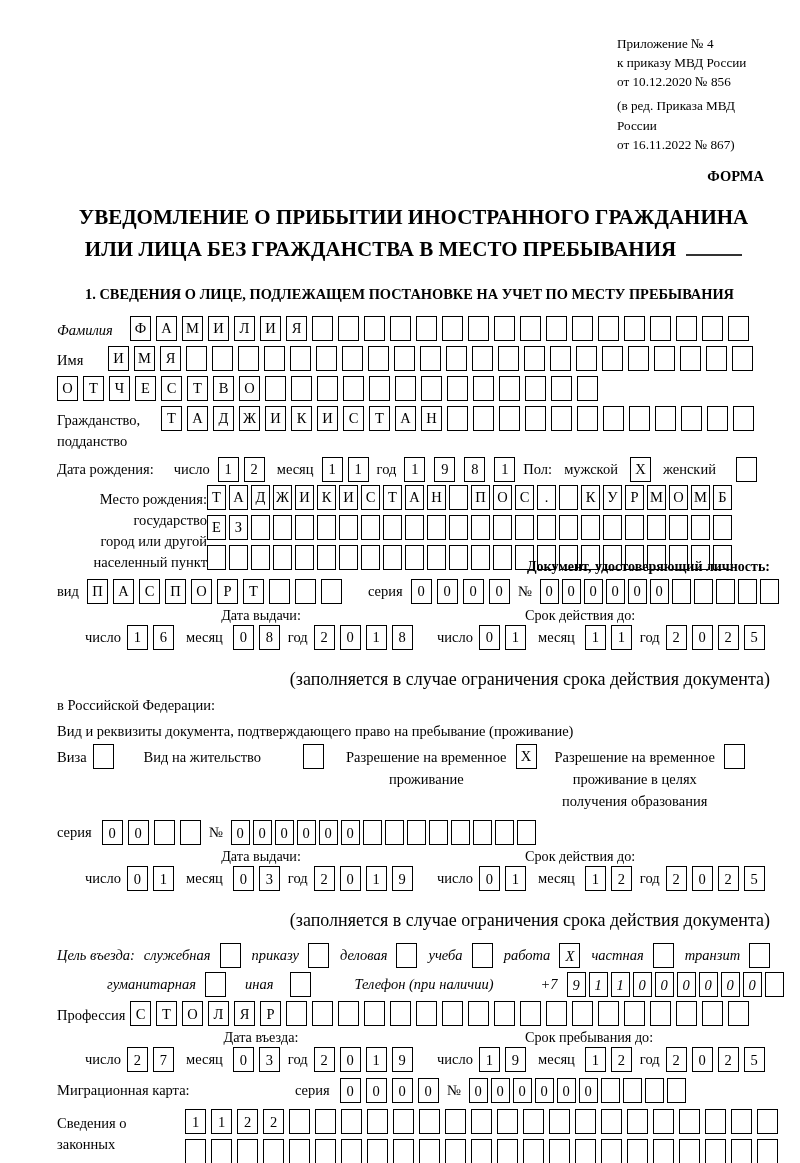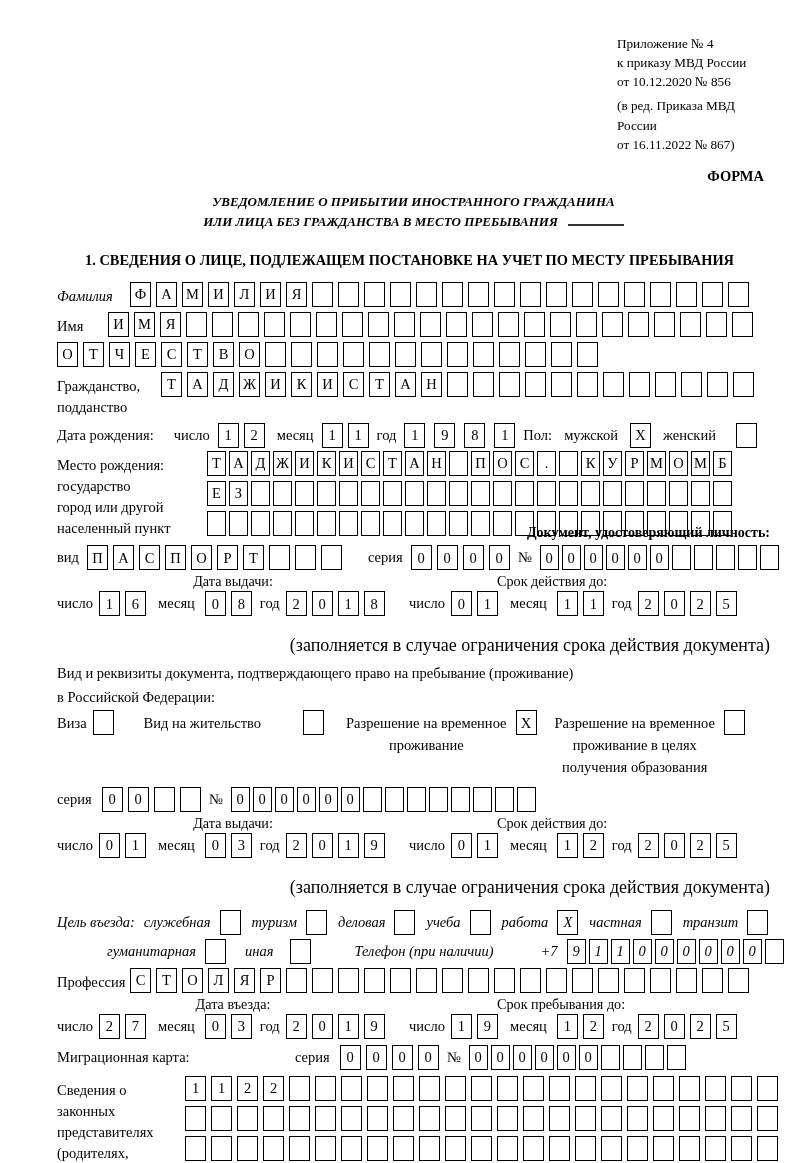--- a/index.html
+++ b/index.html
@@ -10,33 +10,33 @@
     font-size:14.5px;
   }
   .page { width:800px; height:1163px; padding:34px 30px 0 57px; position:relative; background:#fff; }
 
   
   .annex { margin-left:560px; font-size:13.2px; line-height:1.45; }
   .annex .amend { margin-top:5px; }
   .form-label { text-align:right; font-weight:bold; font-size:14.5px; margin-top:14px; padding-right:6px; }
 
   
-  .title { text-align:center; font-weight:bold; font-size:13px; line-height:1.55; margin-top:7px;font-style:italic; }
+  .title { text-align:center; font-weight:bold; font-size:21px; line-height:1.55; margin-top:16px; }
   .blank-line { display:inline-block; width:56px; height:13px; border-bottom:2px solid #333; margin-left:10px; }
 
   .sec-heading { text-align:center; font-weight:bold; font-size:14.4px; margin-top:20px; white-space:nowrap; margin-left:-8px; }
 
   
   .frow { display:flex; align-items:flex-start; margin-top:5px; }
   .flabel { padding-top:4px; line-height:1.45; flex:0 0 auto; }
   .w-surname { width:73px;font-style:italic; }
   .w-name    { width:51px; }
   .w-patro   { width:148px; }
   .w-citiz   { width:104px; }
-  .w-bplace  { width:150px; }
+  .w-bplace  { width:150px;text-align:right; }
   .w-prof    { width:73px; }
   .w-repr    { width:128px; }
 
   .cells { display:flex; gap:5px; flex:0 0 auto; }
   .cells.tight { gap:3px; }
   .cell {
     width:21px; height:25px; flex:0 0 auto;
     border:1.5px solid #000; background:#fff;
     display:flex; align-items:center; justify-content:center;
     font-size:14.5px; line-height:1;
@@ -53,21 +53,21 @@
   .gap12 { margin-left:12px; }
   .gap8  { margin-left:8px; }
   .wide { gap:9px; }
 
   
   .center-bold { text-align:right; font-weight:bold; font-size:14px; }
   .doc-heading { margin-top:-14px; }
 
   
   .date-two-col { display:flex; margin-top:3px; }
-  .date-col-left { width:352px; flex:0 0 auto; }
+  .date-col-left { width:352px; flex:0 0 auto;margin-left:28px; }
   .date-col-right { flex:1; }
   .date-head { text-align:center; font-size:14.2px; white-space:nowrap; }
   .date-col-right .date-head { text-align:left; margin-left:88px; }
   .date-fields { display:flex; align-items:flex-start; margin-top:1px; }
   .date-fields .lbl { margin-right:6px; }
   .validity-note { text-align:right; font-size:18px; margin-top:19px; }
 
   
   .opts-row { display:flex; align-items:flex-start; margin-top:4px; }
   .opt { display:flex; align-items:flex-start; }
@@ -419,22 +419,22 @@
             <span class="cell">2</span>
             <span class="cell">0</span>
             <span class="cell">2</span>
             <span class="cell">5</span>
           </span>
       </div>
     </div>
   </div>
   <div class="validity-note">(заполняется в случае ограничения срока действия документа)</div>
 
+  <div style="margin-top:7px">в Российской Федерации:</div>
   <div style="margin-top:9px">Вид и реквизиты документа, подтверждающего право на пребывание (проживание)</div>
-  <div style="margin-top:7px">в Российской Федерации:</div>
 
   <div class="opts-row">
     <div class="opt">
       <div class="opt-label">Виза</div>
       <span class="cells" style="margin-left:6px">
           <span class="cell"></span>
         </span>
     </div>
     <div class="opt" style="margin-left:30px">
       <div class="opt-label">Вид на жительство</div>
@@ -537,21 +537,21 @@
     </div>
   </div>
   <div class="validity-note">(заполняется в случае ограничения срока действия документа)</div>
 
   <div class="purpose-row" style="margin-top:12px">
     <span class="lbl">Цель въезда:</span>
     <span class="lbl">служебная</span>
     <span class="cells">
         <span class="cell"></span>
       </span>
-    <span class="lbl">туризм</span>
+    <span class="lbl">приказу</span>
     <span class="cells">
         <span class="cell"></span>
       </span>
     <span class="lbl">деловая</span>
     <span class="cells">
         <span class="cell"></span>
       </span>
     <span class="lbl">учеба</span>
     <span class="cells">
         <span class="cell"></span>

